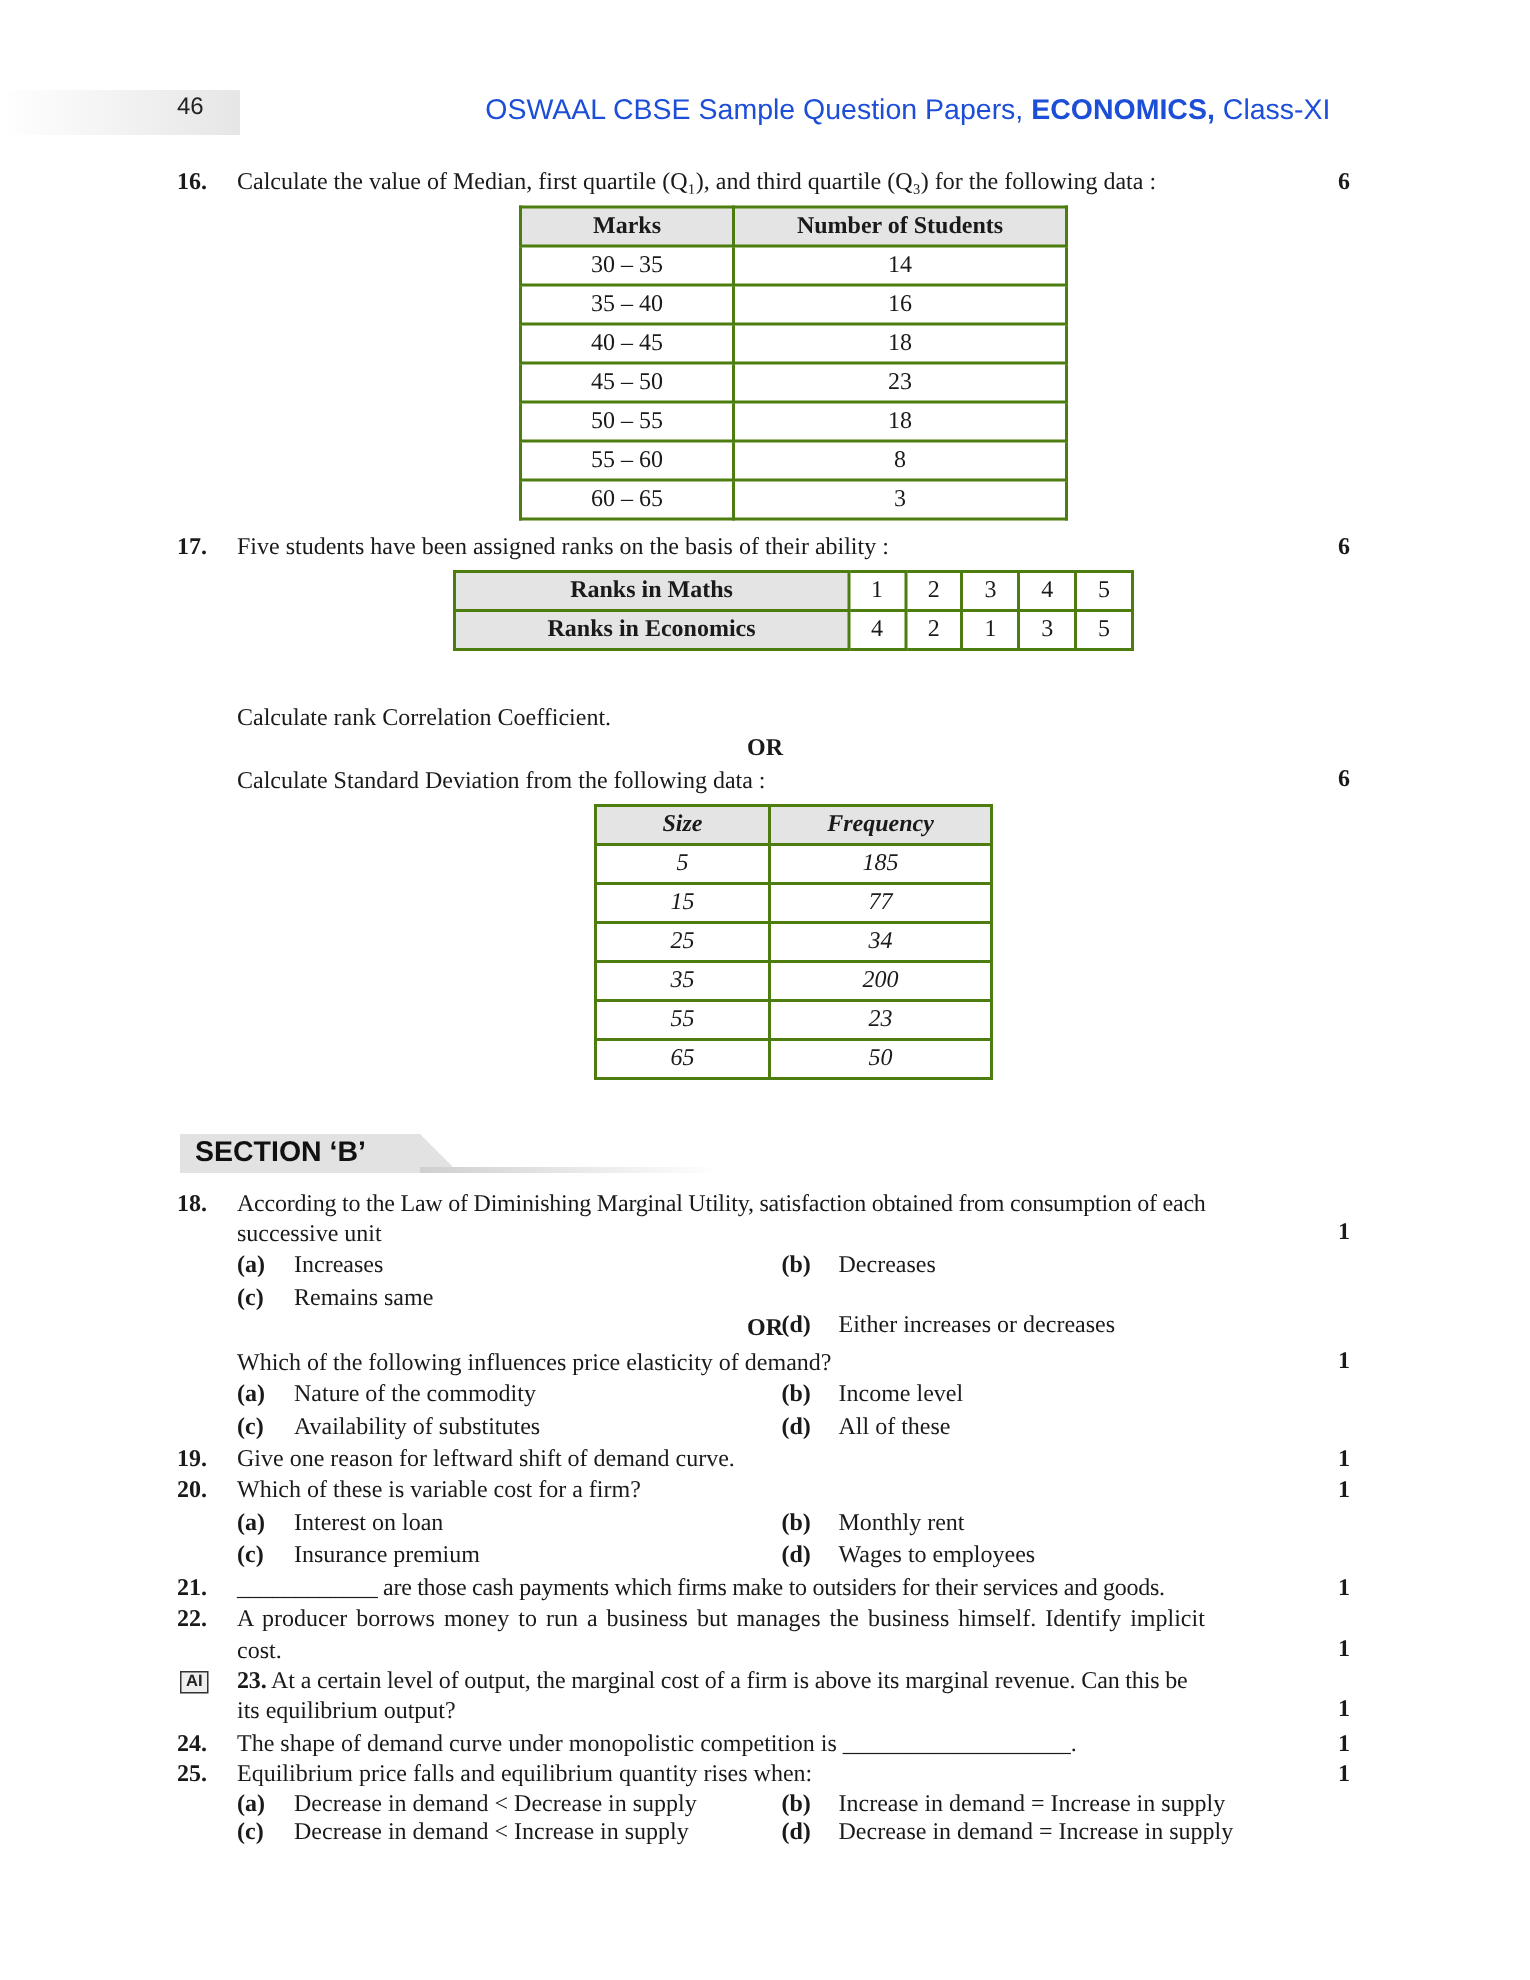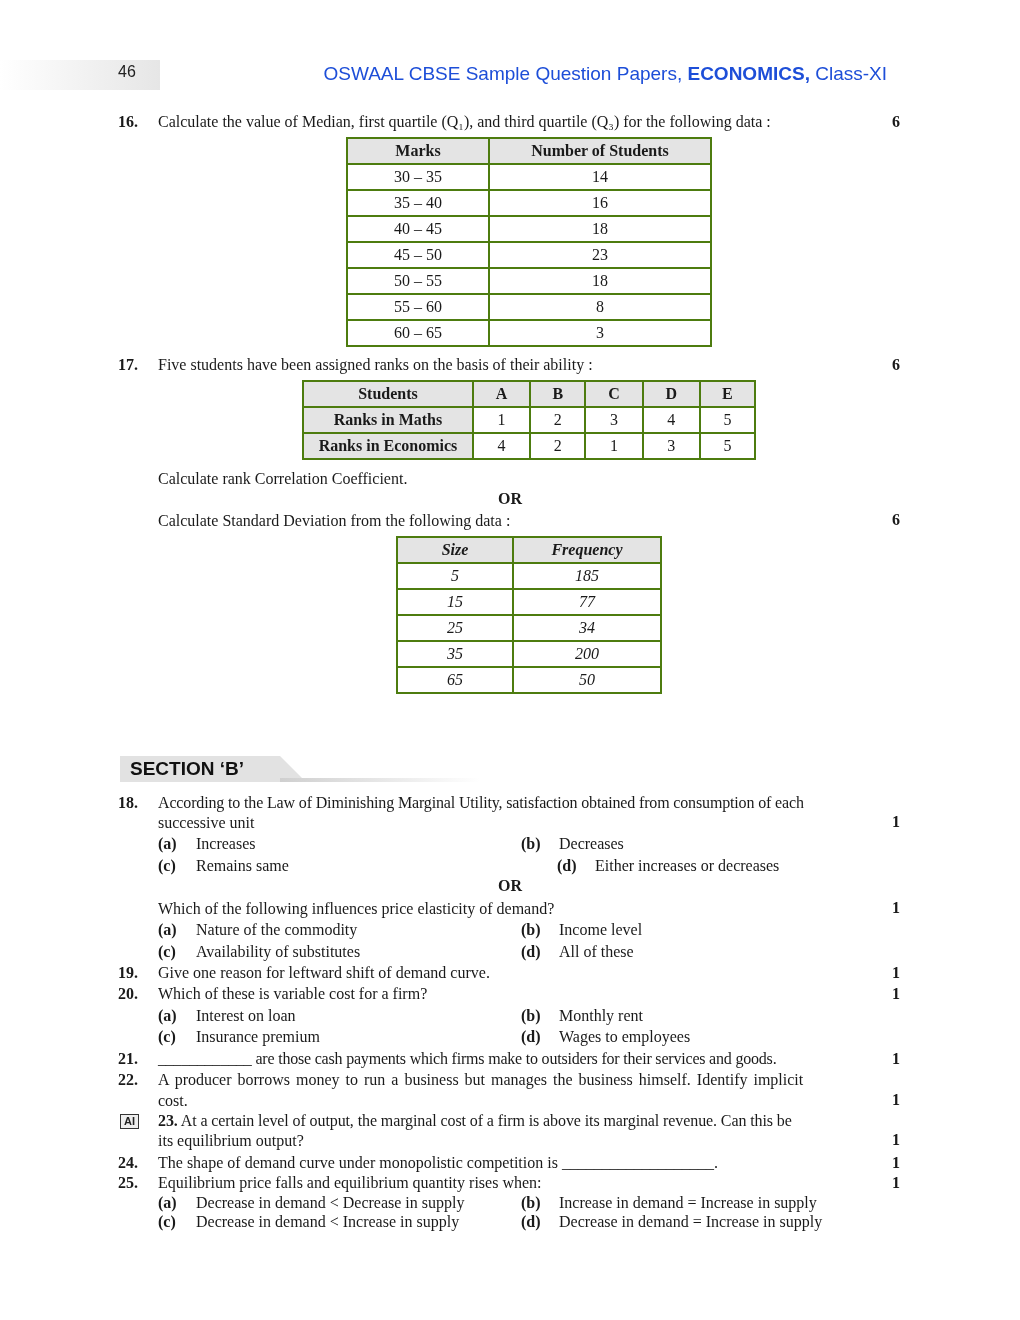--- a/index.html
+++ b/index.html
@@ -87,28 +87,20 @@
 </tbody>
   </table>
 
 <div class="q" style="top:355px;height:20px;">
   <span class="qnum">17.</span>
   <span class="qtext">Five students have been assigned ranks on the basis of their ability :</span>
   <span class="marks">6</span>
 </div>
 <table class="dt" style="left:302px;top:380px;width:454px;">
   <tbody>
-      <tr>
-    <th style="width:170px;">Students</th>
-    <th>A</th>
-    <th>B</th>
-    <th>C</th>
-    <th>D</th>
-    <th>E</th>
-  </tr>
   <tr>
     <td class="rh">Ranks in Maths</td>
     <td>1</td>
     <td>2</td>
     <td>3</td>
     <td>4</td>
     <td>5</td>
   </tr>
   <tr>
     <td class="rh">Ranks in Economics</td>
@@ -140,20 +132,24 @@
       </tr>
   <tr>
         <td>25</td>
         <td>34</td>
       </tr>
   <tr>
         <td>35</td>
         <td>200</td>
       </tr>
   <tr>
+        <td>55</td>
+        <td>23</td>
+      </tr>
+  <tr>
         <td>65</td>
         <td>50</td>
       </tr>
 </tbody>
   </table>
 
 <div class="section-b">
   <div class="tab"></div>
   <div class="slant"></div>
   <div class="rule"></div>
@@ -162,21 +158,21 @@
 
 <div class="q" style="top:793px;height:20px;">
   <span class="qnum">18.</span>
   <span class="qtext" style="white-space:nowrap;letter-spacing:-0.15px;">According to the Law of Diminishing Marginal Utility, satisfaction obtained from consumption of each</span>
 </div>
 <div class="ln" style="top:813px;">successive unit</div>
 <div class="mark-right" style="top:813px;">1</div>
 <div class="opt" style="left:158px;top:834px;"><span class="lbl">(a)</span><span>Increases</span></div>
 <div class="opt" style="left:521px;top:834px;"><span class="lbl">(b)</span><span>Decreases</span></div>
 <div class="opt" style="left:158px;top:856px;"><span class="lbl">(c)</span><span>Remains same</span></div>
-<div class="opt" style="left:521px;top:856px;margin-left:36px;"><span class="lbl">(d)</span><span>Either increases or decreases</span></div>
+<div class="opt" style="left:521px;top:874px;"><span class="lbl">(d)</span><span>Either increases or decreases</span></div>
 <div class="or" style="top:877px;">OR</div>
 <div class="ln" style="top:899px;">Which of the following influences price elasticity of demand?</div>
 <div class="mark-right" style="top:899px;">1</div>
 <div class="opt" style="left:158px;top:920px;"><span class="lbl">(a)</span><span>Nature of the commodity</span></div>
 <div class="opt" style="left:521px;top:920px;"><span class="lbl">(b)</span><span>Income level</span></div>
 <div class="opt" style="left:158px;top:942px;"><span class="lbl">(c)</span><span>Availability of substitutes</span></div>
 <div class="opt" style="left:521px;top:942px;"><span class="lbl">(d)</span><span>All of these</span></div>
 
 <div class="q" style="top:963px;height:20px;">
   <span class="qnum">19.</span>

